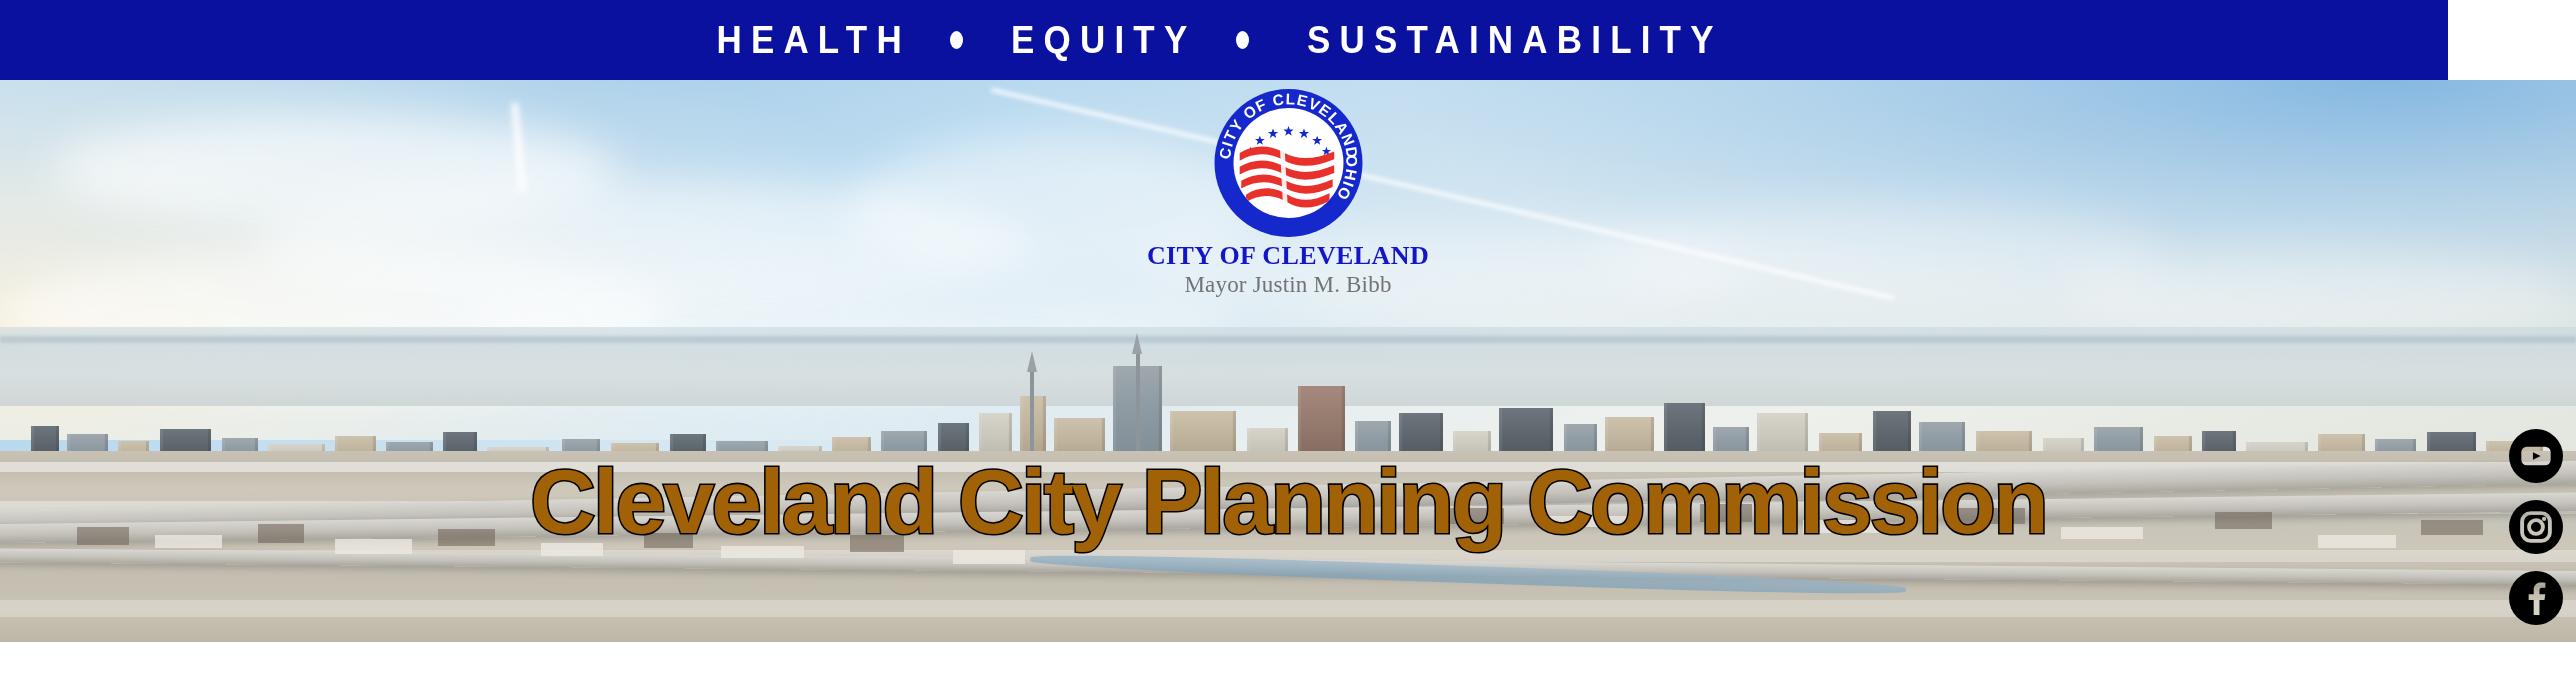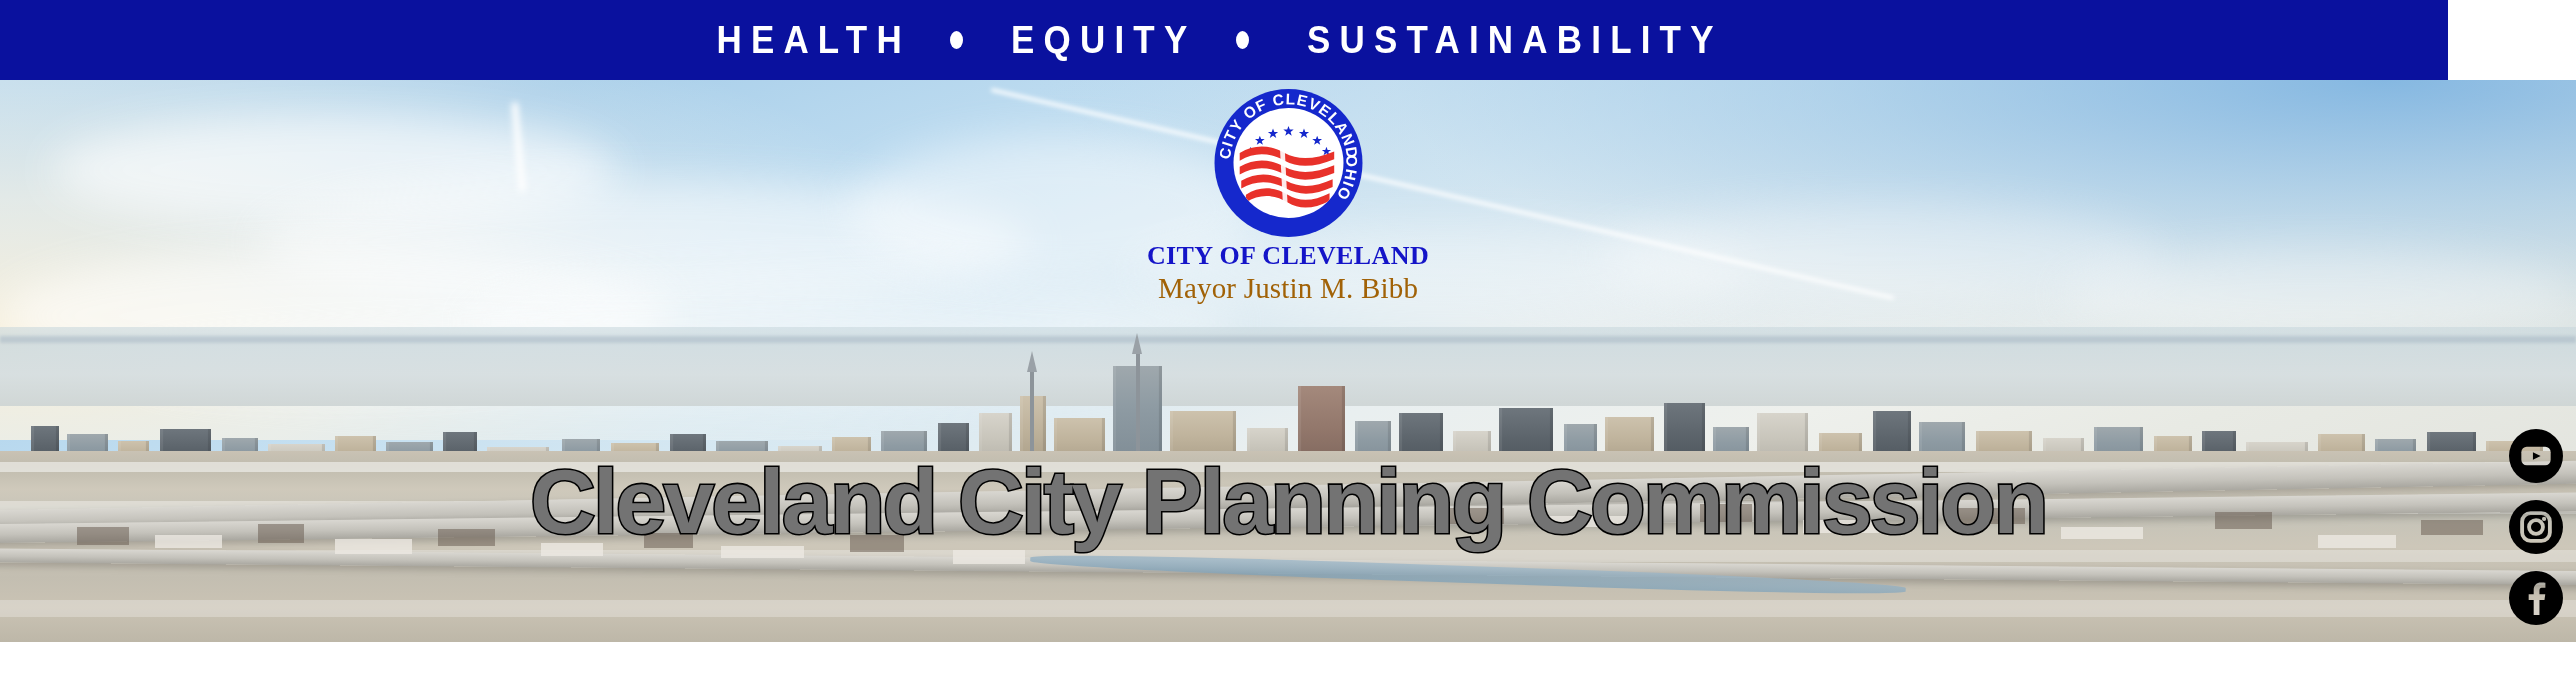--- a/index.html
+++ b/index.html
@@ -281,38 +281,38 @@
     color: #1414c8;
     font-family: "Liberation Serif", serif;
     font-weight: bold;
     font-size: 26px;
     letter-spacing: 0.4px;
     line-height: 1.1;
     margin-top: 1.5px;
     white-space: nowrap;
   }
   #mayor-name {
-    color: #a16207;
+    color: #737373;
     font-family: "Liberation Serif", serif;
     font-weight: normal;
-    font-size: 29px;
+    font-size: 23px;
     letter-spacing: 0.2px;
     line-height: 1.15;
     margin-top: 2.3px;
     white-space: nowrap;
   }
 
   
   #main-title {
     position: absolute;
     left: 0; right: 0;
     top: 456px;
     text-align: center;
     z-index: 30;
-    color: #737373;
+    color: #a16207;
     font-family: "Liberation Sans", sans-serif;
     font-weight: bold;
     font-size: 91px;
     letter-spacing: -2.7px;
     line-height: 1;
     white-space: nowrap;
     -webkit-text-stroke: 3.1px #000000;
     paint-order: stroke fill;
   }
 

